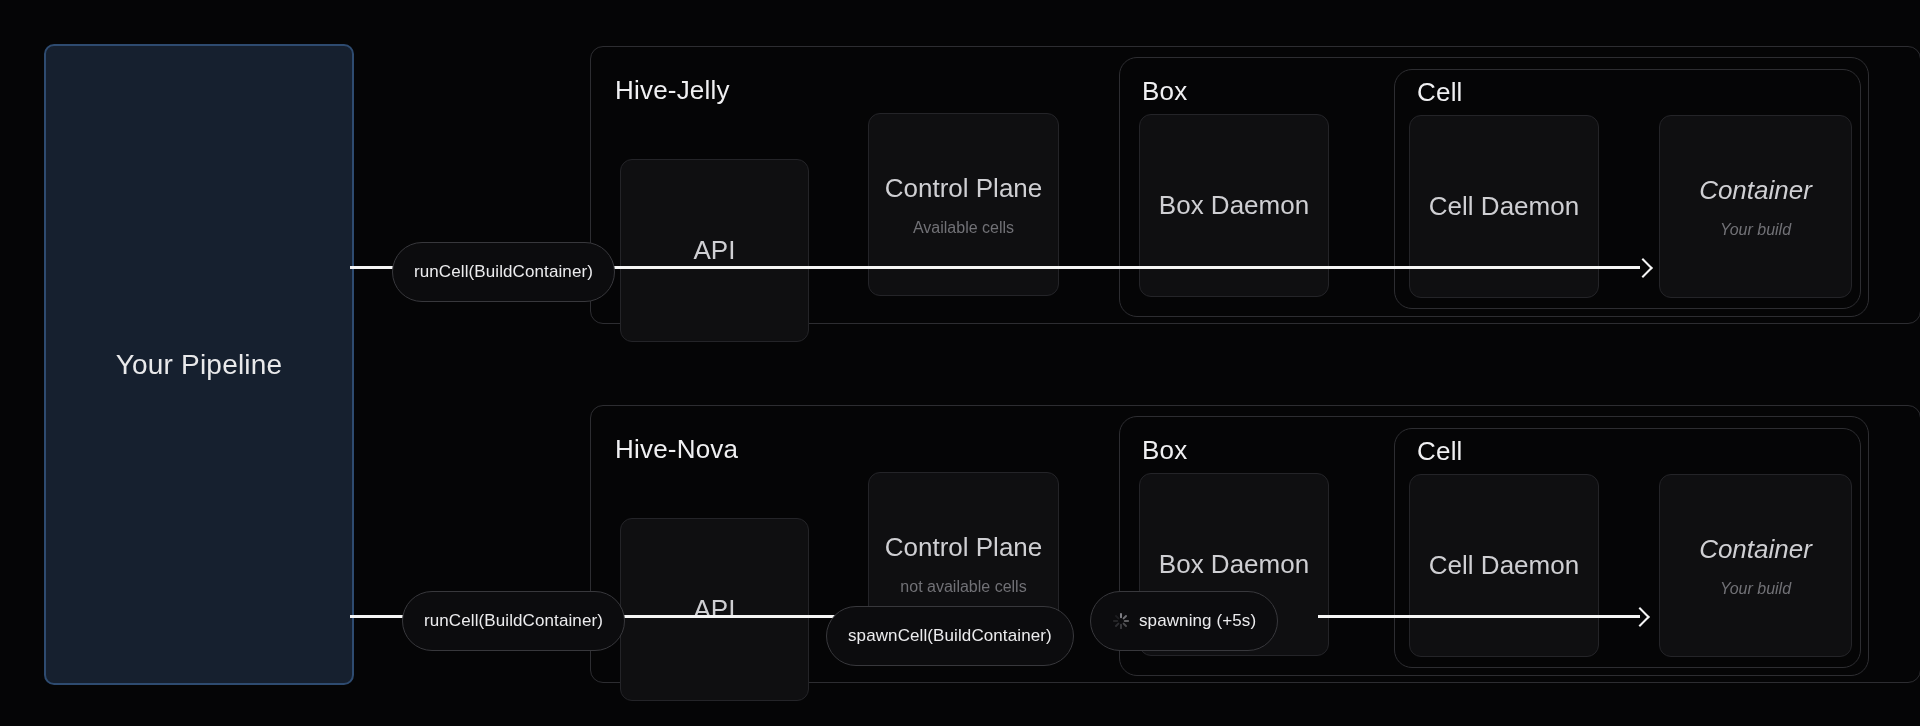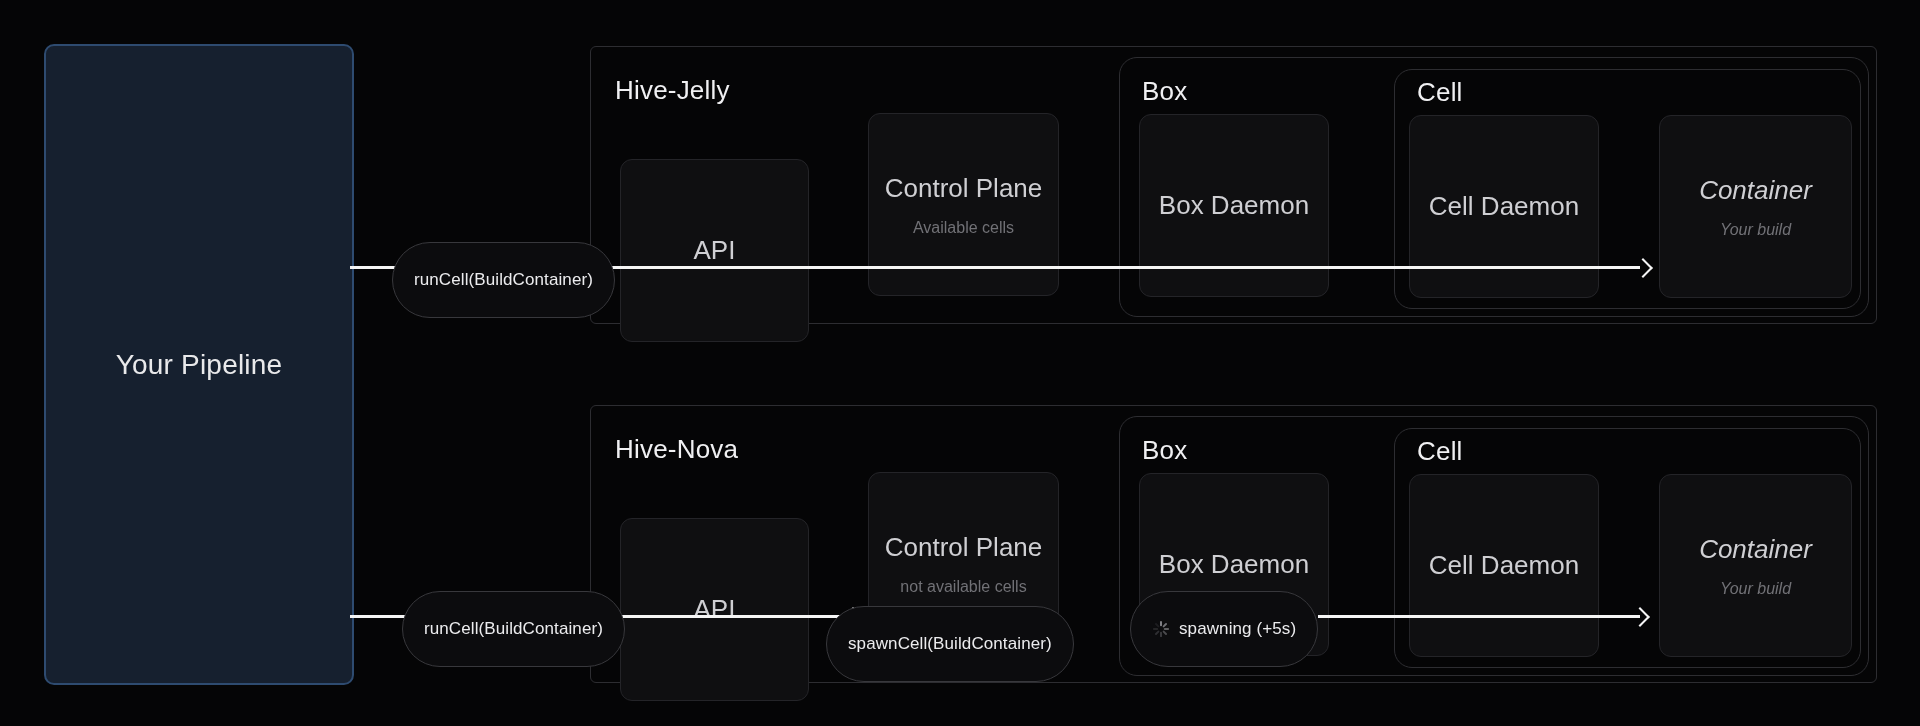--- a/index.html
+++ b/index.html
@@ -28,21 +28,21 @@
     position:absolute;left:44px;top:44px;width:306px;height:637px;
     background:var(--pipeline-bg);
     border:2px solid var(--pipeline-border);
     border-radius:10px;
     display:flex;align-items:center;justify-content:center;
   }
   .pipeline-label{font-size:28px;color:#e9e9eb;letter-spacing:.2px;}
   
   .hive{
     position:absolute;left:590px;width:1285px;height:276px;
-    border:1.5px solid var(--group-border);border-radius:6px;
+    border:1.5px solid var(--group-border);border-radius:13px;padding-left:44px;
   }
   .hive.row0{top:46px}
   .hive.row1{top:405px}
   .group-title{
     position:absolute;font-size:26px;color:var(--title-color);
     letter-spacing:.2px;white-space:nowrap;
   }
   .hive > .group-title{left:24px;top:28px;}
   .box-group{
     position:absolute;left:528px;top:10px;width:748px;height:258px;
@@ -77,21 +77,21 @@
   .arrow-head{
     position:absolute;width:12px;height:12px;z-index:5;
     border-top:2.5px solid var(--arrow-color);
     border-right:2.5px solid var(--arrow-color);
     transform:rotate(45deg);
   }
   
   .pill{
     position:absolute;height:50px;z-index:6;
     display:inline-flex;align-items:center;justify-content:center;gap:9px;
-    padding:12px 21px;border-radius:999px;
+    padding:4px 21px;border-radius:999px;
     background:var(--pill-bg);
     border:1.5px solid var(--pill-border);
     white-space:nowrap;
   }
   .pill-label{font-size:17px;color:#ececee;letter-spacing:.1px;}
   .spinner{width:18px;height:18px;flex:0 0 auto;}
 </style>
 </head>
 <body>
 
@@ -183,21 +183,21 @@
   <span class="arrow-head" style="left:1633px;top:610px;"></span>
 
   <div class="pill" style="left:402px;top:591px;">
     <span class="pill-label">runCell(BuildContainer)</span>
   </div>
 
   <div class="pill" style="left:826px;top:591px;margin-top:15px;">
     <span class="pill-label">spawnCell(BuildContainer)</span>
   </div>
 
-  <div class="pill" style="left:1130px;top:591px;">
+  <div class="pill" style="left:1090px;top:591px;">
     <svg class="spinner" viewBox="0 0 24 24" aria-hidden="true">
       <g stroke="#8a8a8e" stroke-width="2.6" stroke-linecap="round" fill="none">
         <line x1="12" y1="2.5" x2="12" y2="7" opacity="0.95"></line>
         <line x1="18.7" y1="5.3" x2="15.5" y2="8.5" opacity="0.8"></line>
         <line x1="21.5" y1="12" x2="17" y2="12" opacity="0.65"></line>
         <line x1="18.7" y1="18.7" x2="15.5" y2="15.5" opacity="0.5"></line>
         <line x1="12" y1="21.5" x2="12" y2="17" opacity="0.38"></line>
         <line x1="5.3" y1="18.7" x2="8.5" y2="15.5" opacity="0.28"></line>
         <line x1="2.5" y1="12" x2="7" y2="12" opacity="0.2"></line>
         <line x1="5.3" y1="5.3" x2="8.5" y2="8.5" opacity="0.14"></line>

